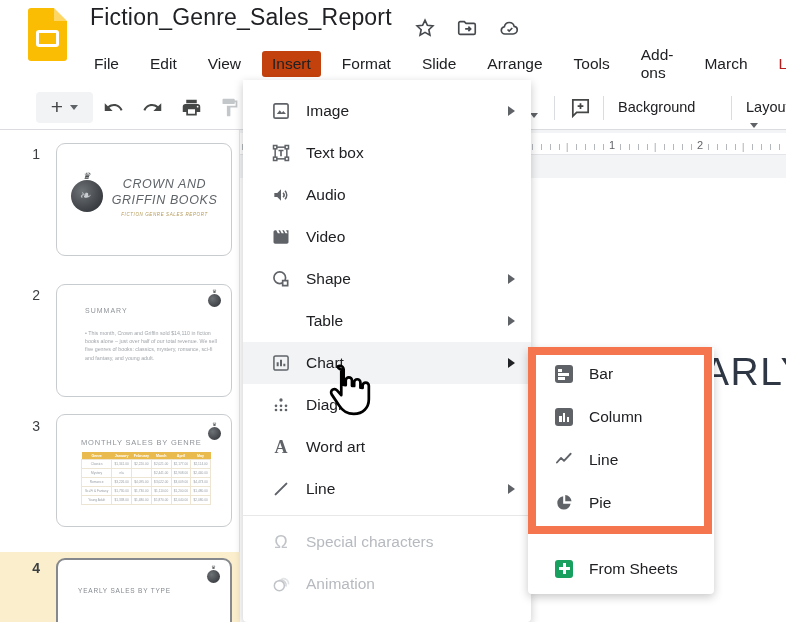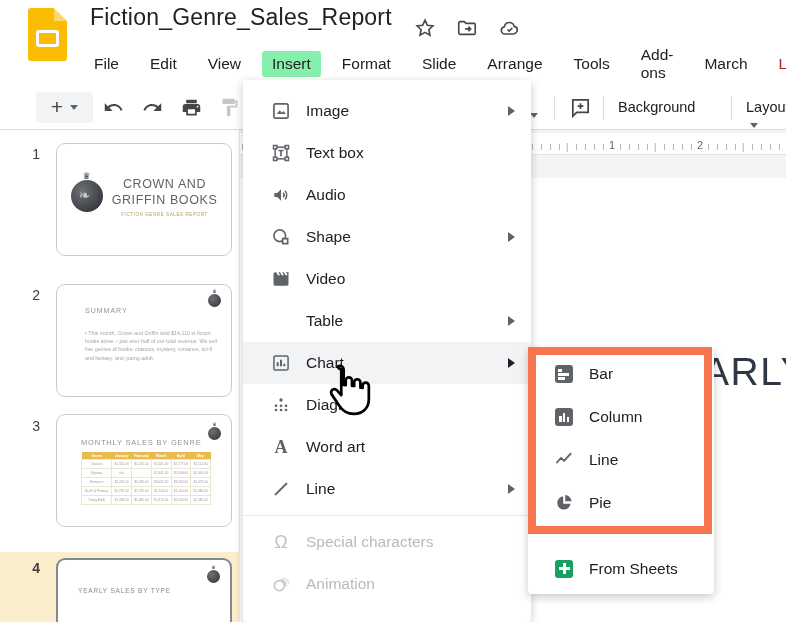--- a/index.html
+++ b/index.html
@@ -13,21 +13,21 @@
   .slides-logo { position:absolute; left:28px; top:8px; width:39px; height:53px; background:#FBBC04; border-radius:3px; }
   .slides-logo .fold { position:absolute; top:0; right:0; width:0; height:0;
      border-top:13px solid #fff; border-left:13px solid #FDD663; }
   .slides-logo .pane { position:absolute; left:8px; top:22px; width:23px; height:17px;
      border:3.5px solid #fff; border-radius:3px; }
   .doc-title { position:absolute; left:90px; top:4px; font-size:23px; color:#202124; letter-spacing:.2px; }
   .title-icons { position:absolute; left:414px; top:17px; display:flex; gap:20px; align-items:center; }
   .title-icons svg { display:block; }
   .menubar { position:absolute; left:84px; top:49px; height:30px; display:flex; align-items:center; font-size:15.5px;gap:11px; }
   .menubar .mitem { padding:4px 10px; border-radius:3px; cursor:default; }
-  .menubar .mitem.active { background:#86efac;text-align:right; }
+  .menubar .mitem.active { background:#c2410c;text-align:right; }
   .menubar .lastedit { margin-left:10px; color:#b91c1c; white-space:nowrap; }
   
   .toolbar { position:absolute; left:0; top:86px; width:786px; height:44px; background:#fff;
      border-bottom:1px solid #DADCE0; z-index:20; }
   .newslide { position:absolute; left:36px; top:6px; width:57px; height:31px; background:#F1F3F4;
      border-radius:4px; display:flex; align-items:center; justify-content:center; gap:7px; }
   .newslide .plus { font-size:21px; color:#444746; line-height:1; margin-top:-2px; }
   .caret { width:0; height:0; border-left:4.5px solid transparent; border-right:4.5px solid transparent; border-top:5px solid #5F6368; display:inline-block; }
   .tb-ic { position:absolute; top:11px; }
   .tb-sep { position:absolute; top:10px; width:1px; height:24px; background:#DADCE0; }
@@ -42,21 +42,21 @@
   .thumb.sel { border:2px solid #85898E; }
   .mini-logo { position:absolute; width:13px; height:13px; border-radius:50%;
      background:radial-gradient(circle at 35% 35%, #6d7277, #2c2f33); }
   .mini-logo::before { content:"♛"; position:absolute; top:-6px; left:50%; transform:translateX(-50%);
      font-size:5px; color:#44474b; }
   .big-logo { position:relative; width:32px; height:32px; border-radius:50%;
      background:radial-gradient(circle at 35% 35%, #6d7277, #26292d); flex:0 0 auto; }
   .big-logo::before { content:"♛"; position:absolute; top:-9px; left:50%; transform:translateX(-50%);
      font-size:9px; color:#3c4043; }
   .big-logo::after { content:"❧"; position:absolute; top:7px; left:8px; font-size:14px; color:#c9ccd0; }
-  .t1-wrap { display:flex; align-items:center; justify-content:center; gap:9px; margin-top:32px; }
+  .t1-wrap { display:flex; align-items:center; justify-content:center; gap:9px; margin-top:32px;font-style:italic; }
   .t1-title { font-size:12.5px; color:#5F6469; letter-spacing:.6px; line-height:1.3; text-align:center; }
   .t1-sub { font-size:4.5px; color:#B59A57; letter-spacing:.6px; text-align:center; margin-top:3px; }
   .t2-head { position:absolute; left:28px; top:22px; font-size:7px; letter-spacing:1px; color:#8F9499; }
   .t2-body { position:absolute; left:28px; top:44px; width:134px; font-size:5.3px; line-height:1.55; color:#A1A6AB; }
   .t3-head { position:absolute; left:24px; top:23px; font-size:7.5px; letter-spacing:.8px; color:#8F9499; }
   .mini-table { position:absolute; left:24px; top:37px; width:130px; border-collapse:collapse; }
   .mini-table th { background:#E9BB4F; color:#fff; font-size:3.6px; padding:1.5px 1px; font-weight:bold; }
   .mini-table td { font-size:3.2px; color:#9AA0A6; text-align:center; padding:2px 1px;
      border:.5px solid #EDE4D2; background:#fff; }
   .t4-head { position:absolute; left:20px; top:27px; font-size:6.5px; letter-spacing:.8px; color:#84898F; }
@@ -316,35 +316,35 @@
       <span class="ic">
         <svg width="20" height="20" viewBox="0 0 24 24" fill="#5F6368">
             <path d="M4 9.5v5h3.5L12 19V5L7.5 9.5H4z"></path>
             <path d="M14.5 9.2a4 4 0 010 5.6M16.8 7a7 7 0 010 10" stroke="#5F6368" stroke-width="1.8" fill="none"></path>
           </svg>
       </span>
       <span class="lbl">Audio</span>
     </div>
     <div class="menu-row">
       <span class="ic">
+        <svg width="20" height="20" viewBox="0 0 24 24" fill="#5F6368">
+            <path d="M18 4l2 3.5h-2.6L15.5 4h-2l1.9 3.5h-2.6L10.9 4h-2l1.9 3.5H8.2L6.3 4H5c-1.1 0-2 .9-2 2v12c0 1.1.9 2 2 2h14c1.1 0 2-.9 2-2V4h-3z"></path>
+          </svg>
+      </span>
+      <span class="lbl">Video</span>
+    </div>
+    <div class="menu-row">
+      <span class="ic">
         <svg width="20" height="20" viewBox="0 0 24 24" fill="none" stroke="#5F6368" stroke-width="2">
             <circle cx="10.5" cy="10.5" r="7"></circle>
             <path d="M14 14h6v6h-6z" fill="#fff"></path>
           </svg>
       </span>
       <span class="lbl">Shape</span>
       <span class="arrow"></span>
-    </div>
-    <div class="menu-row">
-      <span class="ic">
-        <svg width="20" height="20" viewBox="0 0 24 24" fill="#5F6368">
-            <path d="M18 4l2 3.5h-2.6L15.5 4h-2l1.9 3.5h-2.6L10.9 4h-2l1.9 3.5H8.2L6.3 4H5c-1.1 0-2 .9-2 2v12c0 1.1.9 2 2 2h14c1.1 0 2-.9 2-2V4h-3z"></path>
-          </svg>
-      </span>
-      <span class="lbl">Video</span>
     </div>
     <div class="menu-row">
       <span class="ic"></span>
       <span class="lbl">Table</span>
       <span class="arrow"></span>
     </div>
     <div class="menu-row hl">
       <span class="ic">
         <svg width="20" height="20" viewBox="0 0 24 24" fill="none" stroke="#5F6368" stroke-width="1.8">
             <rect x="3.5" y="3.5" width="17" height="17" rx="2"></rect>

